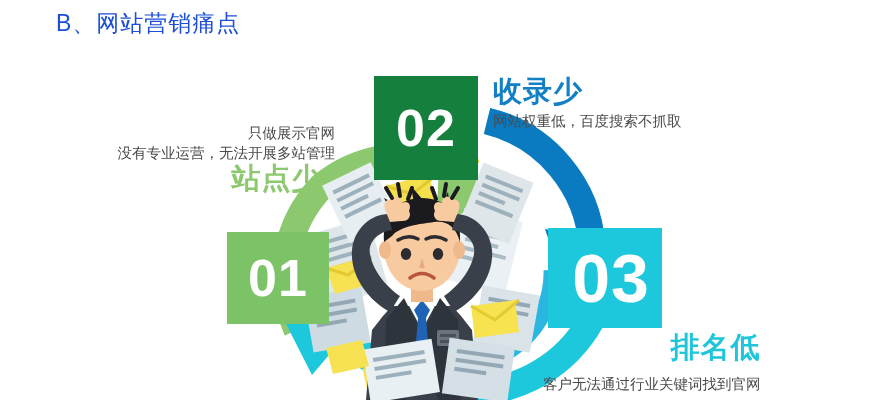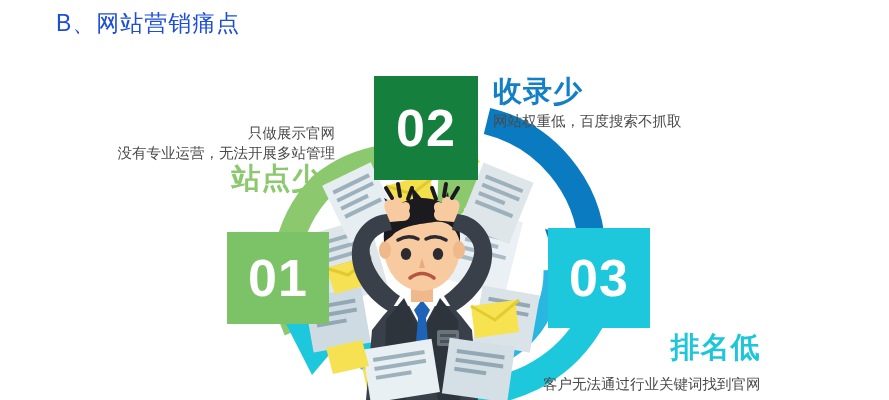--- a/index.html
+++ b/index.html
@@ -81,22 +81,23 @@
     background: #15803d;
     font-size: 52px;
     letter-spacing: 1px;
   }
   .plaque-03 {
     left: 548px;
     top: 228px;
     width: 102px;
     height: 100px;
     background: #1ec8dc;
-    font-size: 52px;
-    letter-spacing: 1px;
+    font-size: 68px;
+    letter-spacing: 1px;
+    padding-left: 12px;
   }
 
   
   .label-group {
     position: absolute;
   }
   .label-head {
     font-size: 29px;
     font-weight: bold;
     line-height: 1.08;

